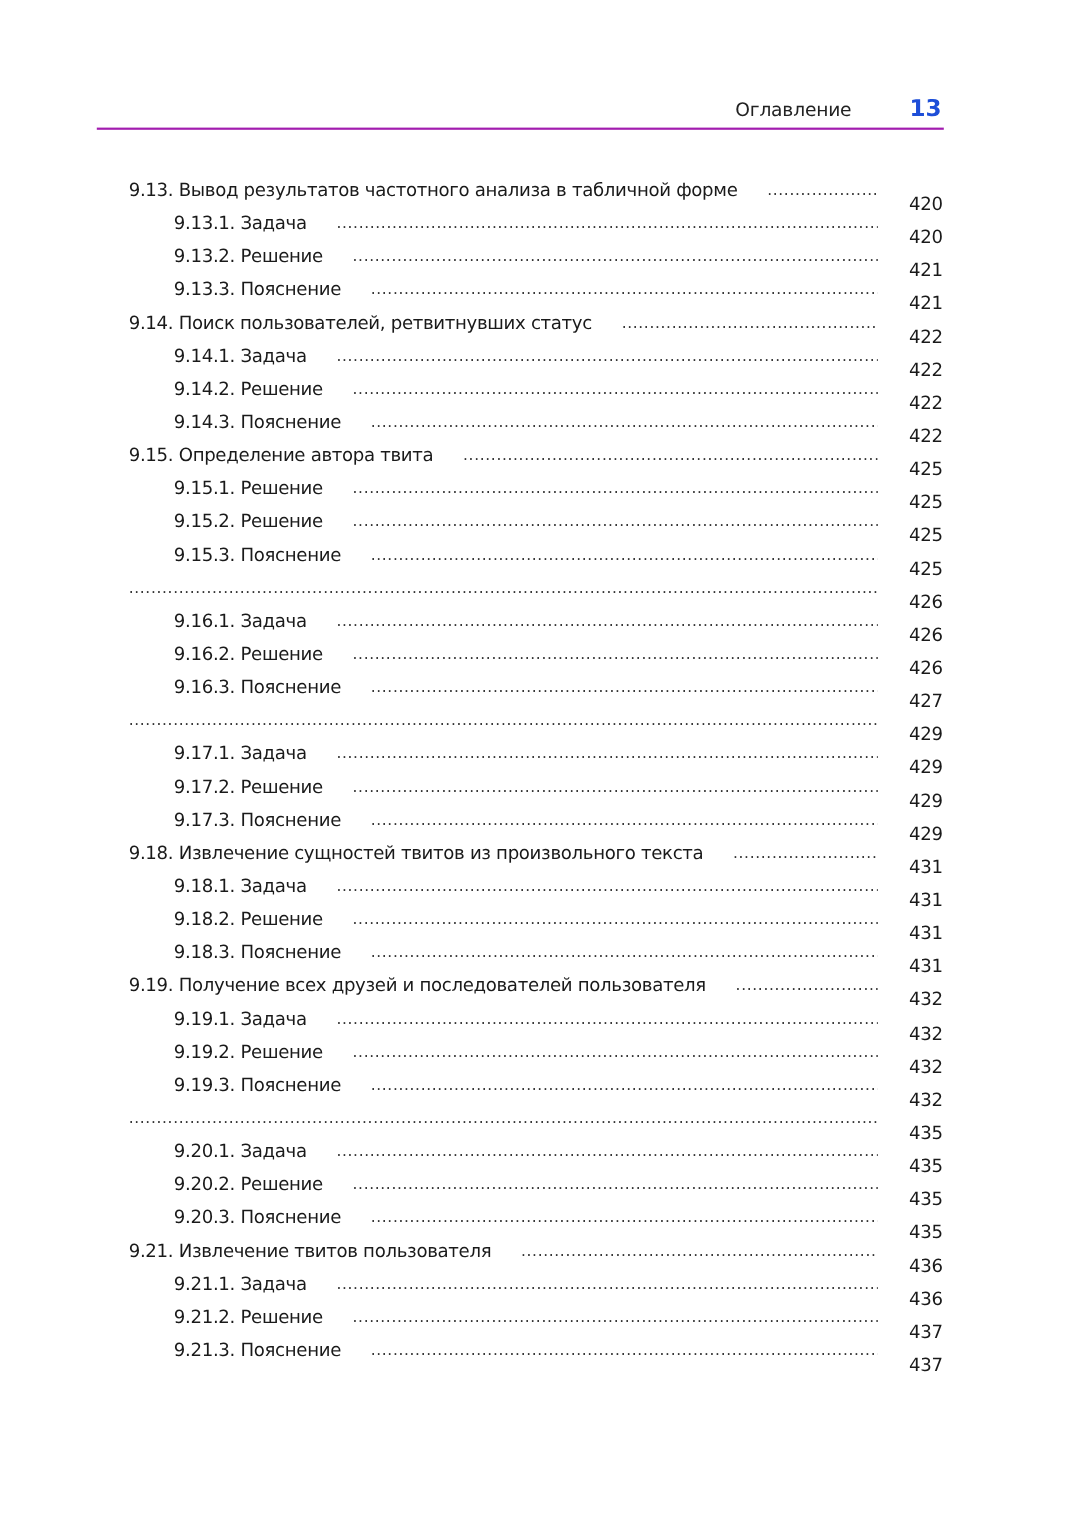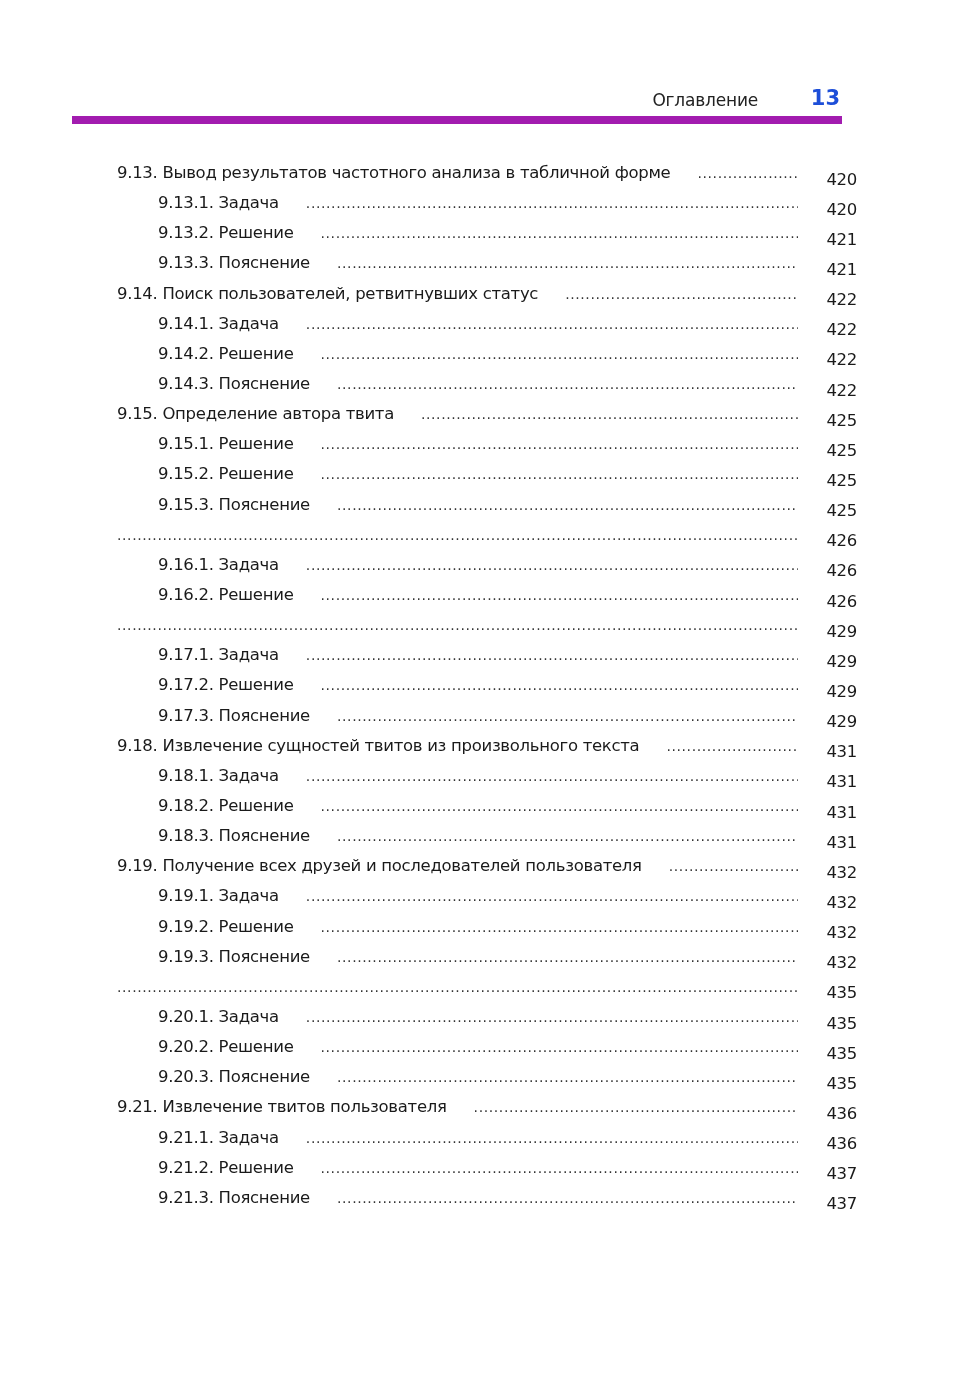--- a/index.html
+++ b/index.html
@@ -10,25 +10,25 @@
     body {
       width: 974px;
       height: 1376px;
       position: relative;
       font-family: "DejaVu Sans", "Liberation Sans", sans-serif;
       color: #1a1a1a;
       overflow: hidden;
     }
     .running-header {
       position: absolute;
-      left: 72px;
+      left: 88px;
       top: 86px;
       width: 770px;
       height: 30px;
-      border-bottom: 8px solid #a21caf;
+      border-bottom: 2px solid #a21caf;
     }
     .header-title {
       position: absolute;
       right: 84px;
       top: 4px;
       font-size: 17px;
       color: #222;
       letter-spacing: -0.2px;
     }
     .header-page {
@@ -40,21 +40,21 @@
       color: #1d4ed8;
     }
     .toc {
       position: absolute;
       left: 117px;
       top: 158px;
       width: 740px;
     }
     .toc-entry {
       display: flex;
-      align-items: center;
+      align-items: flex-start;
       height: 30.15px;
       line-height: 30px;
       font-size: 16.5px;
       letter-spacing: -0.3px;
       white-space: nowrap;
       gap: 24px;
     }
     .toc-entry.level-2 {
       padding-left: 41px;
     }
@@ -157,20 +157,25 @@
     <div class="toc-entry level-2">
       <span class="toc-label">9.16.1. Задача</span>
       <span class="toc-leader"></span>
       <span class="toc-page">426</span>
     </div>
     <div class="toc-entry level-2">
       <span class="toc-label">9.16.2. Решение</span>
       <span class="toc-leader"></span>
       <span class="toc-page">426</span>
     </div>
+    <div class="toc-entry level-2">
+      <span class="toc-label">9.16.3. Пояснение</span>
+      <span class="toc-leader"></span>
+      <span class="toc-page">427</span>
+    </div>
     <div class="toc-entry level-1">
       <span class="toc-leader"></span>
       <span class="toc-page">429</span>
     </div>
     <div class="toc-entry level-2">
       <span class="toc-label">9.17.1. Задача</span>
       <span class="toc-leader"></span>
       <span class="toc-page">429</span>
     </div>
     <div class="toc-entry level-2">

